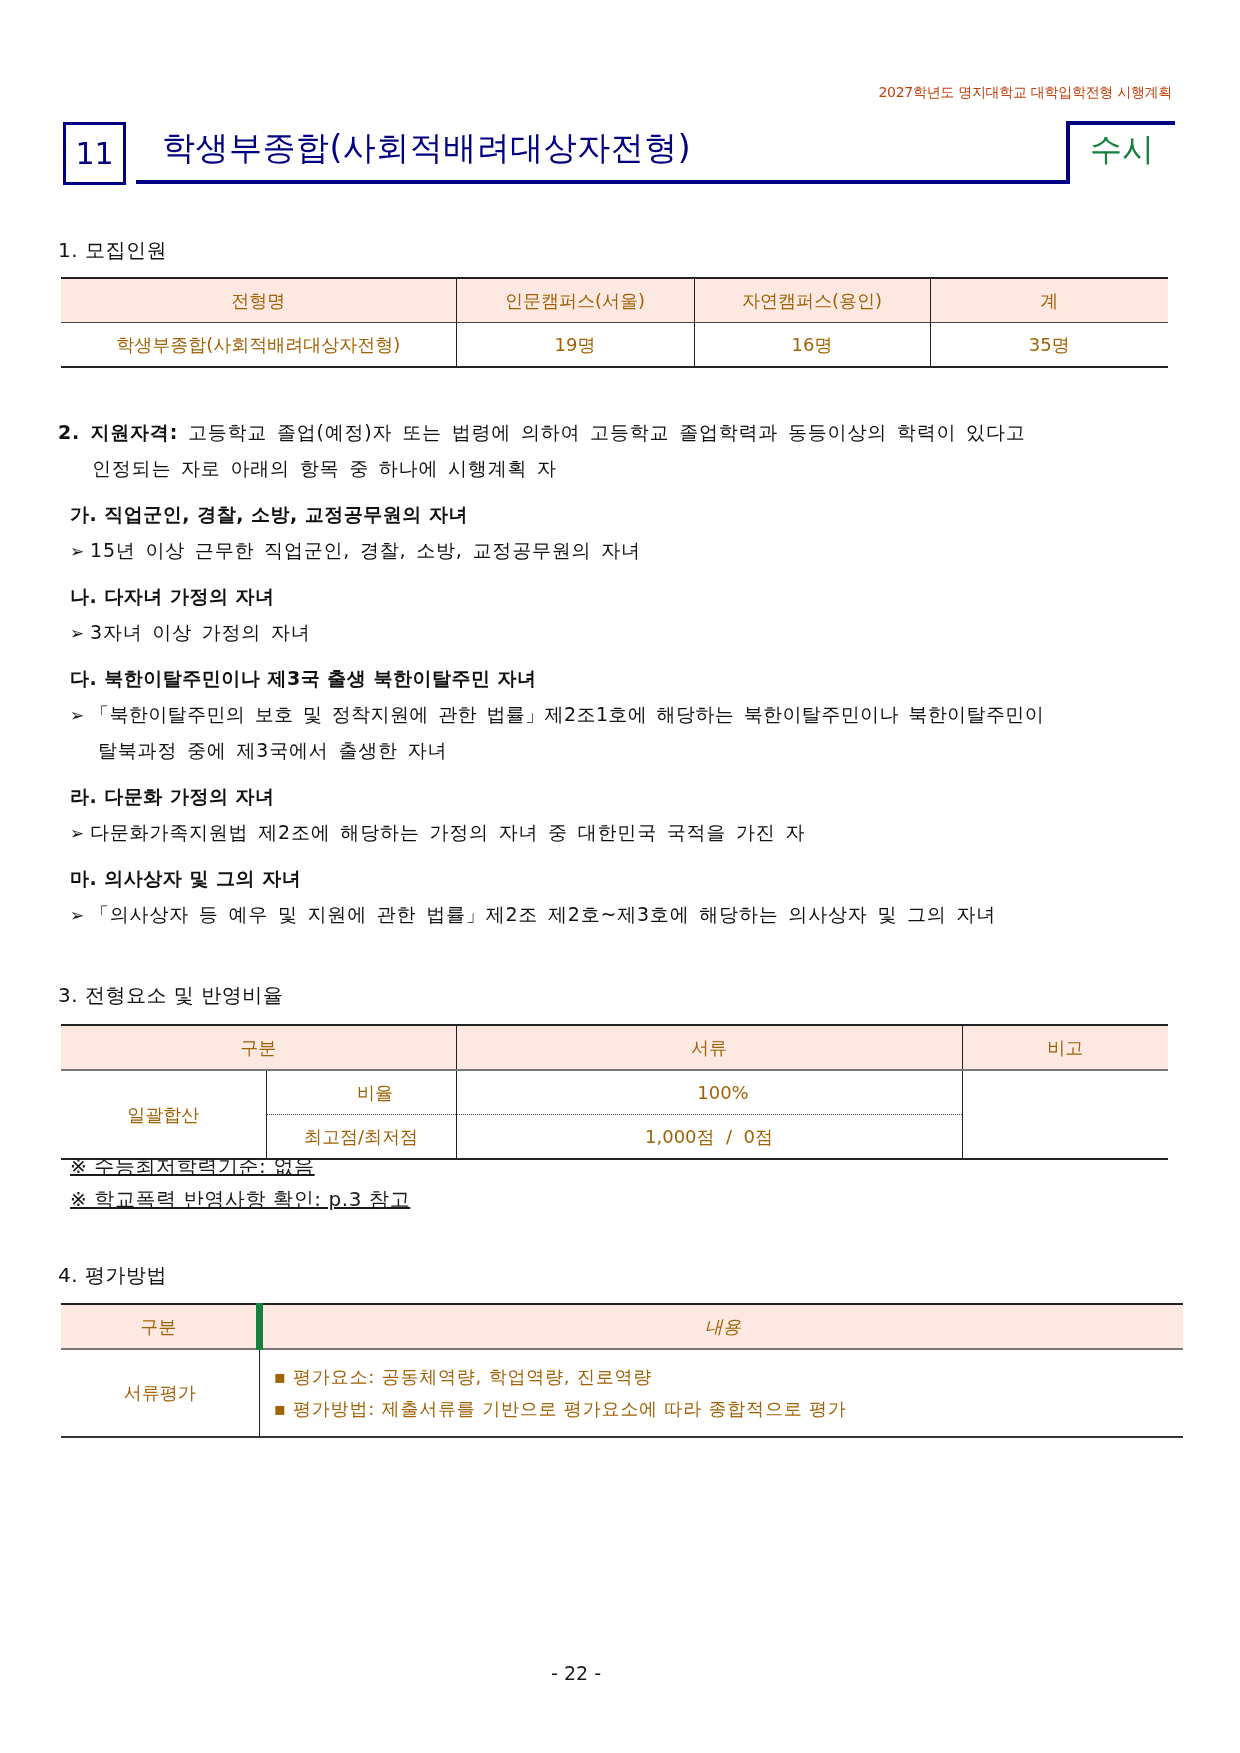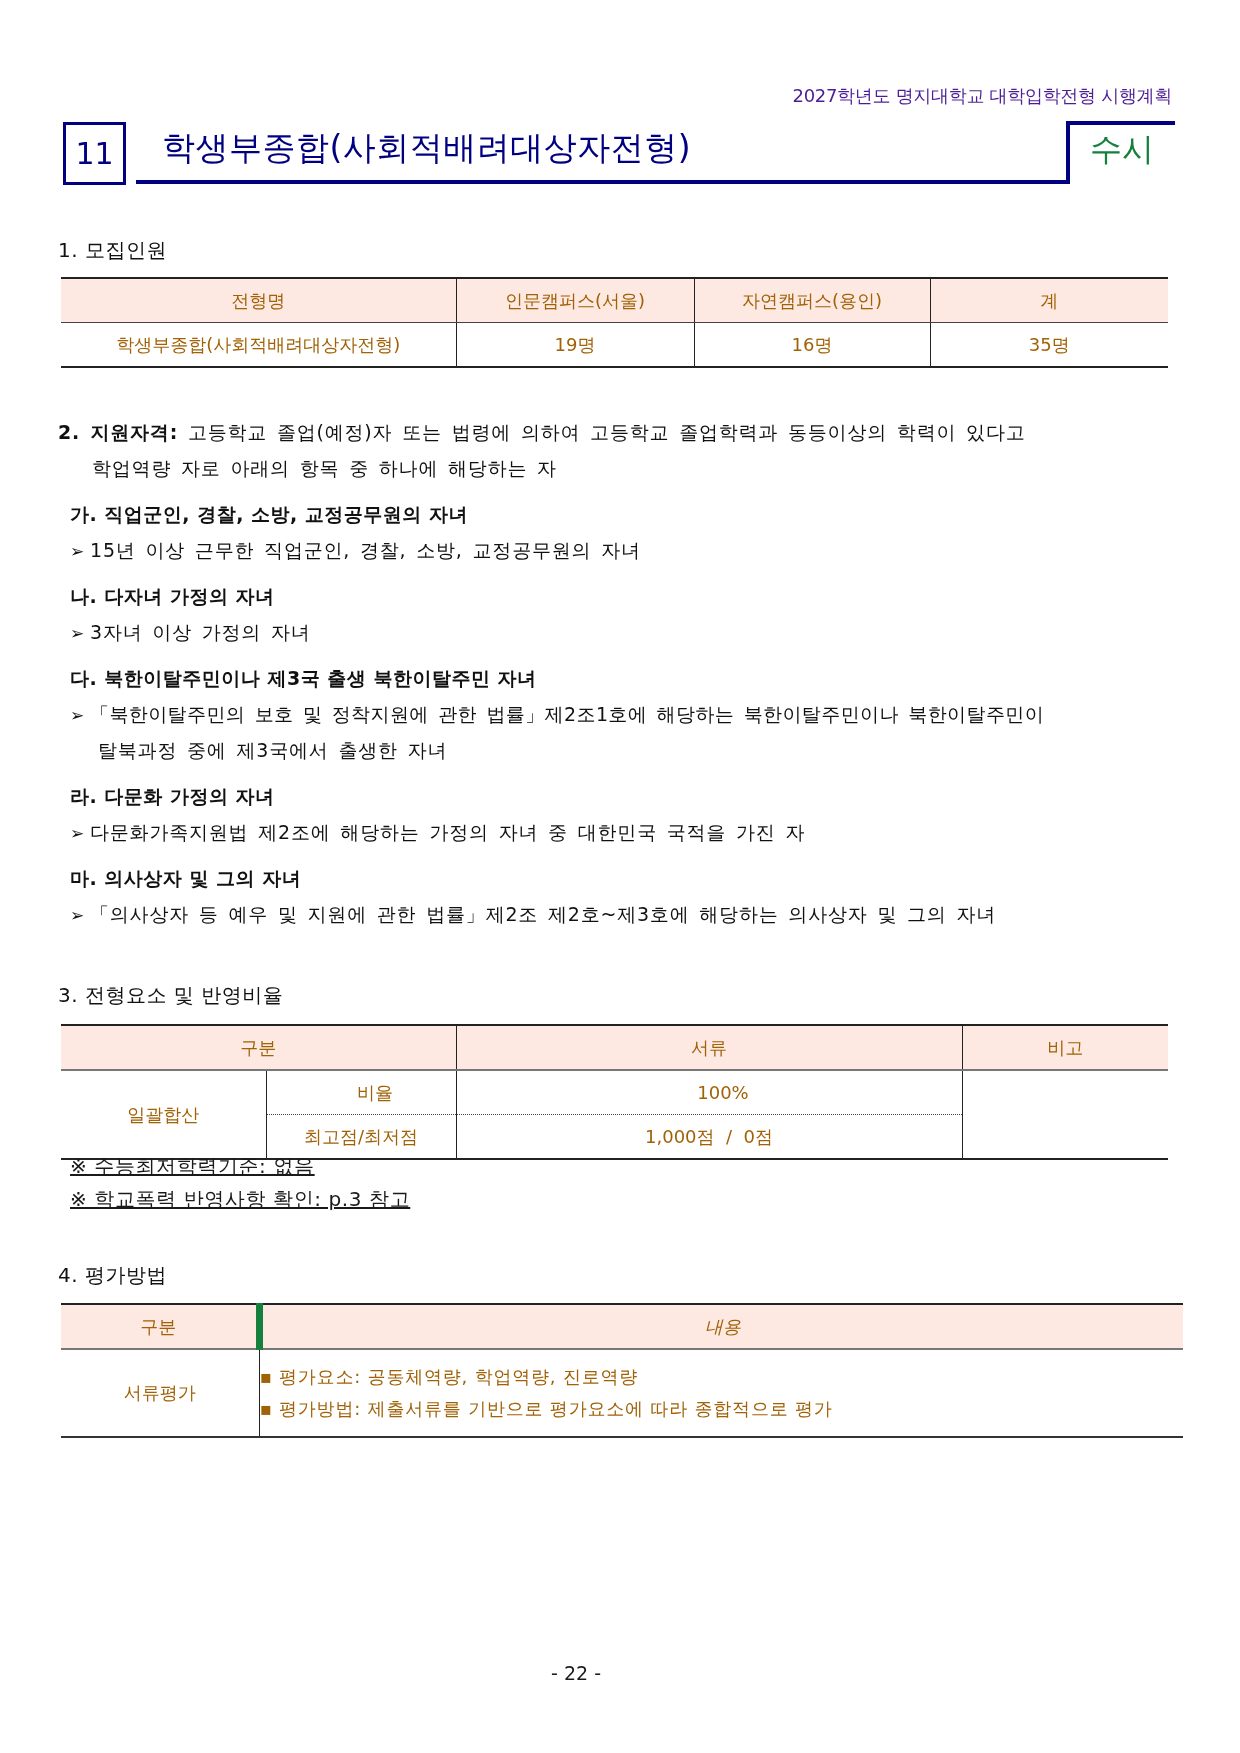--- a/index.html
+++ b/index.html
@@ -1,19 +1,19 @@
 <!DOCTYPE html>
 <html><head>
 <meta charset="utf-8">
 <style>
   html, body { margin:0; padding:0; background:#ffffff; }
   body { width:1240px; height:1753px; position:relative; overflow:hidden;
          font-family:"DejaVu Sans","Liberation Sans",sans-serif; color:#1a1a1a; }
   .abs { position:absolute; }
-  .doc-header { right:68px; top:84px; font-size:18px; color:#4c1d95; letter-spacing:-0.3px;margin-left:44px; }
+  .doc-header { right:68px; top:84px; font-size:14px; color:#c2410c; letter-spacing:-0.3px;margin-left:44px; }
   
   .num-box { left:63px; top:122px; width:57px; height:57px; border:3px solid #000080;
              color:#000080; font-size:30px; text-align:center; line-height:57px; }
   .title-text { left:162px; top:126px; font-size:33px; color:#000080; letter-spacing:0.5px; }
   .title-line { left:136px; top:180px; width:934px; height:4px; background:#000080; }
   .bracket-v { left:1066px; top:122px; width:4px; height:62px; background:#000080; }
   .bracket-h { left:1066px; top:121px; width:109px; height:4px; background:#000080; }
   .type-text { left:1090px; top:128px; font-size:32px; color:#15803d; }
 
   .section-h { font-size:20px; color:#111; letter-spacing:0.5px; }
@@ -29,21 +29,21 @@
   .t1 td + td { border-left:1px solid #222; }
   .t3 { left:61px; top:1024px; width:1107px; border-top:2px solid #222; border-bottom:2px solid #222; }
   .t3 td { height:43px; }
   .t3 .thead td { border-bottom:2px solid #777; }
   .bl { border-left:1px solid #222; }
   .dot { border-bottom:1px dotted #444;padding-left:28px; }
   .t4 { left:61px; top:1303px; width:1122px; border-top:2px solid #222; border-bottom:2px solid #333; }
   .t4 .thead td { height:43px; border-bottom:2px solid #777; }
   .t4 .blue-l { border-left:7px solid #15803d;font-style:italic; }
   .t4 .dark-l { border-left:1px solid #222; }
-  .t4 .content { text-align:left; height:86px; }
+  .t4 .content { text-align:left; padding-left:14px; height:86px; }
   .t4 .content div { line-height:32px; letter-spacing:0.8px; }
   .note { font-size:20px; letter-spacing:0.6px;text-decoration:underline; }
   .page-num { left:0; width:1152px; top:1662px; text-align:center; font-size:19px; }
 </style>
 </head>
 <body>
 
 <div class="abs doc-header">2027학년도 명지대학교 대학입학전형 시행계획</div>
 
 <div class="abs num-box">11</div>
@@ -73,21 +73,21 @@
     <td>19명</td>
     <td>16명</td>
     <td>35명</td>
   </tr>
 </tbody>
   </table>
 
 <div class="abs body-t" style="left:58px; top:420px;">
   <b>2. 지원자격:</b><span> 고등학교 졸업(예정)자 또는 법령에 의하여 고등학교 졸업학력과 동등이상의 학력이 있다고</span>
 </div>
-<div class="abs body-t" style="left:92px; top:456px;">학업역량 자로 아래의 항목 중 하나에 해당하는 자</div>
+<div class="abs body-t" style="left:92px; top:456px;">인정되는 자로 아래의 항목 중 하나에 시행계획 자</div>
 
 <div class="abs sub-h" style="left:70px; top:502px;">가. 직업군인, 경찰, 소방, 교정공무원의 자녀</div>
 <div class="abs body-t" style="left:70px; top:538px;"><span class="arrow">➢</span><span>15년 이상 근무한 직업군인, 경찰, 소방, 교정공무원의 자녀</span></div>
 
 <div class="abs sub-h" style="left:70px; top:584px;">나. 다자녀 가정의 자녀</div>
 <div class="abs body-t" style="left:70px; top:620px;"><span class="arrow">➢</span><span>3자녀 이상 가정의 자녀</span></div>
 
 <div class="abs sub-h" style="left:70px; top:666px;">다. 북한이탈주민이나 제3국 출생 북한이탈주민 자녀</div>
 <div class="abs body-t" style="left:70px; top:702px; letter-spacing:0.4px;"><span class="arrow">➢</span><span>「북한이탈주민의 보호 및 정착지원에 관한 법률」제2조1호에 해당하는 북한이탈주민이나 북한이탈주민이</span></div>
 <div class="abs body-t" style="left:98px; top:738px;text-align:right;">탈북과정 중에 제3국에서 출생한 자녀</div>

